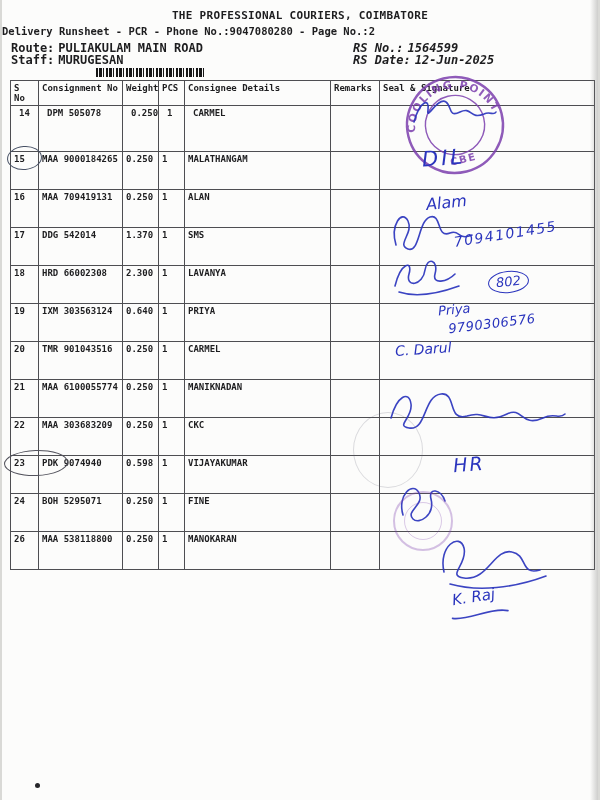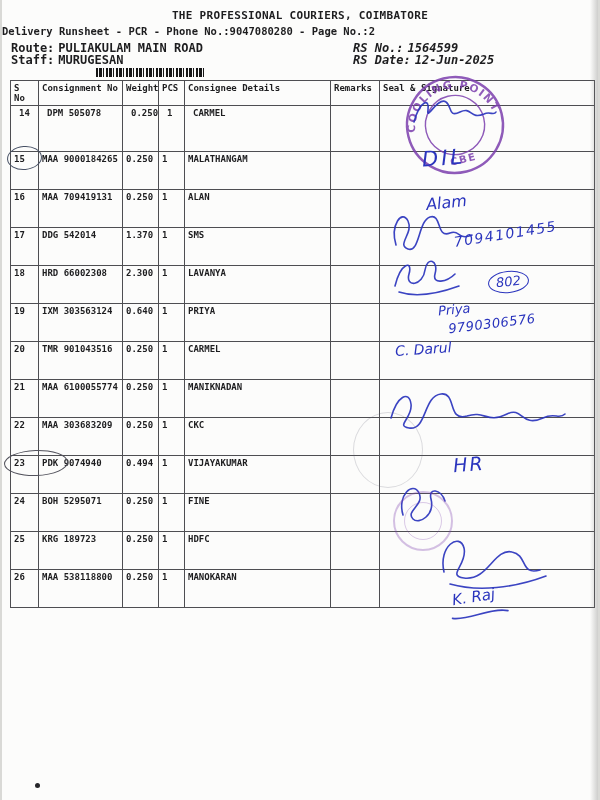--- a/index.html
+++ b/index.html
@@ -183,46 +183,37 @@
     <td class="c-weight">0.250</td>
     <td class="c-pcs">1</td>
     <td class="c-consignee">CKC</td>
     <td class="c-remarks"></td>
     <td class="c-signature"></td>
   </tr>
 
   <tr>
     <td class="c-sno">23</td>
     <td class="c-consignment">PDK 9074940</td>
-    <td class="c-weight">0.494</td>
+    <td class="c-weight">0.598</td>
     <td class="c-pcs">1</td>
     <td class="c-consignee">VIJAYAKUMAR</td>
     <td class="c-remarks"></td>
     <td class="c-signature"></td>
   </tr>
 
   <tr>
     <td class="c-sno">24</td>
     <td class="c-consignment">BOH 5295071</td>
     <td class="c-weight">0.250</td>
     <td class="c-pcs">1</td>
     <td class="c-consignee">FINE</td>
     <td class="c-remarks"></td>
     <td class="c-signature"></td>
   </tr>
 
-  <tr>
-    <td class="c-sno">25</td>
-    <td class="c-consignment">KRG 189723</td>
-    <td class="c-weight">0.250</td>
-    <td class="c-pcs">1</td>
-    <td class="c-consignee">HDFC</td>
-    <td class="c-remarks"></td>
-    <td class="c-signature"></td>
-  </tr>
 
   <tr>
     <td class="c-sno">26</td>
     <td class="c-consignment">MAA 538118800</td>
     <td class="c-weight">0.250</td>
     <td class="c-pcs">1</td>
     <td class="c-consignee">MANOKARAN</td>
     <td class="c-remarks"></td>
     <td class="c-signature"></td>
   </tr>

